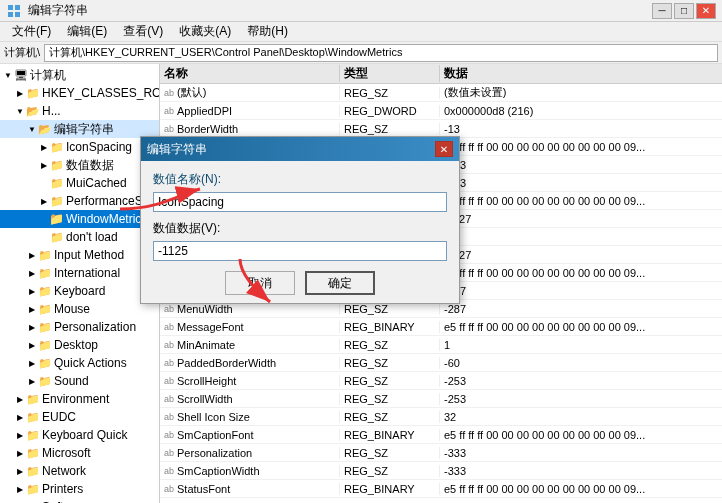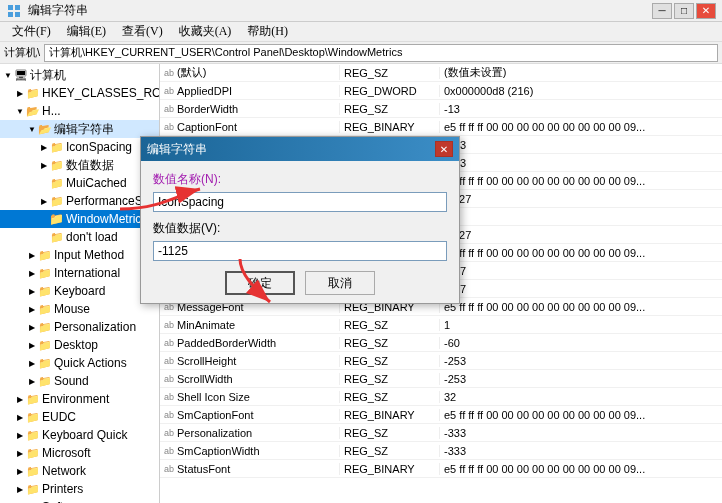--- a/index.html
+++ b/index.html
@@ -52,21 +52,20 @@
       display: flex;
       align-items: center;
       padding: 0 4px;
       border-bottom: 1px solid #ddd;
     }
     .menu-item {
       padding: 2px 8px;
       cursor: pointer;
       font-size: 12px;
       color: #000;
-      font-family: Liberation Serif, serif;
     }
 
     
     .toolbar {
       background: #f0f0f0;
       height: 22px;
       display: flex;
       align-items: center;
       padding: 0 4px;
       border-bottom: 1px solid #ddd;
@@ -191,21 +190,21 @@
       font-size: 10px;
       color: #fff;
       border: 1px solid #a93226;
     }
     .dialog-body {
       padding: 10px 12px 8px;
     }
     .dialog-label {
       font-size: 12px;
       margin-bottom: 4px;
-      color: #a21caf;
+      color: #0c4a6e;
     }
     .dialog-input-row {
       display: flex;
       gap: 6px;
       margin-bottom: 8px;
     }
     .dialog-input {
       flex: 1;
       height: 20px;
       border: 1px solid #7a9cbb;
@@ -441,20 +440,25 @@
     <div class="tree-item" style="padding-left:14px;">
       <span class="tree-arrow">▶</span>
       <span class="tree-icon folder-icon">📁</span>
       <span>Software</span>
     </div>
 
   </div>
 
   <div class="right-panel">
     <div class="reg-table">
+      <div class="reg-table-header">
+        <div class="reg-col-name">名称</div>
+        <div class="reg-col-type">类型</div>
+        <div class="reg-col-data">数据</div>
+      </div>
       <div class="reg-rows" id="reg-rows">
           <div class="reg-row">
     <div class="reg-cell-name">
       <span style="font-size:9px;color:#888;">ab</span>
       <span>(默认)</span>
     </div>
     <div class="reg-cell-type">REG_SZ</div>
     <div class="reg-cell-data">(数值未设置)</div>
   </div>
           <div class="reg-row">
@@ -644,22 +648,22 @@
         <div class="dialog-close">✕</div>
       </div>
       <div class="dialog-body">
         <div class="dialog-label">数值名称(N):</div>
         <div class="dialog-input-row">
           <input class="dialog-input" type="text" value="IconSpacing" readonly="" style="">
         </div>
         <div class="dialog-value-label">数值数据(V):</div>
         <input class="dialog-value-input" type="text" value="-1125" style="">
         <div class="dialog-buttons">
+          <button class="dialog-btn">取消</button>
           <button class="dialog-btn default">确定</button>
-          <button class="dialog-btn">取消</button>
         </div>
       </div>
     </div>
   </div>
 
   <div class="arrow-container">
     <svg class="arrow-svg">
 
       <defs>
         <marker id="arrowhead" markerWidth="8" markerHeight="6" refX="8" refY="3" orient="auto">

